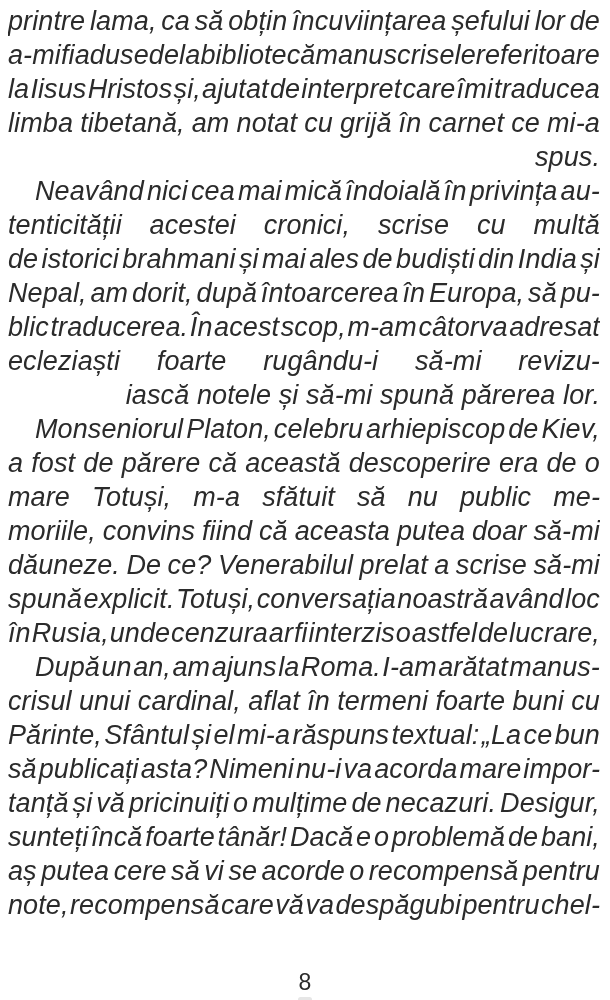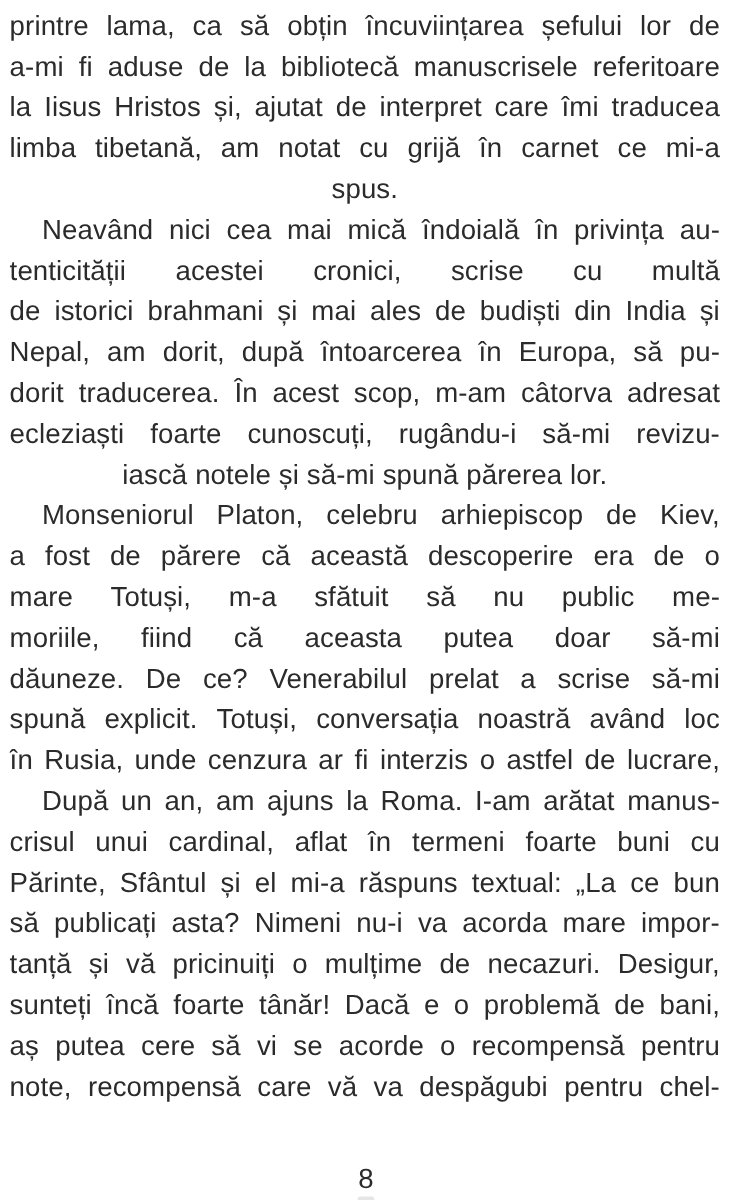--- a/index.html
+++ b/index.html
@@ -10,36 +10,37 @@
     overflow: hidden;
   }
   .book-page {
     position: relative;
     width: 610px; height: 1000px;
     background: #ffffff;
     color: #2b2b2b;
   }
   .text-block {
     padding: 4px 10px 0 8px;
-    font-size: 23px;
+    font-size: 27px;
     line-height: 34px;
     letter-spacing: 0.1px;
     text-rendering: optimizeLegibility;
+    font-style: italic;
   }
   .paragraph { margin: 0; }
   .line {
     display: flex;
     justify-content: space-between;
     height: 34px;
     overflow: hidden;
     white-space: pre;
   }
   .line.flush {
     display: block;
-    text-align: center;
+    text-align: right;
     white-space: pre;
   }
   .line.indent { padding-left: 27px; align-items: center; }
   .page-number {
     position: absolute;
     top: 969px;
     left: 0; width: 100%;
     text-align: center;
     font-size: 23px;
     color: #2b2b2b;
@@ -64,29 +65,29 @@
         <div class="line"><span>a-mi</span><span>fi</span><span>aduse</span><span>de</span><span>la</span><span>bibliotecă</span><span>manuscrisele</span><span>referitoare</span></div>
         <div class="line"><span>la</span><span>Iisus</span><span>Hristos</span><span>și,</span><span>ajutat</span><span>de</span><span>interpret</span><span>care</span><span>îmi</span><span>traducea</span></div>
         <div class="line"><span>limba</span><span>tibetană,</span><span>am</span><span>notat</span><span>cu</span><span>grijă</span><span>în</span><span>carnet</span><span>ce</span><span>mi-a</span></div>
         <div class="line flush">spus.</div>
       </div>
       <div class="paragraph">
         <div class="line indent"><span>Neavând</span><span>nici</span><span>cea</span><span>mai</span><span>mică</span><span>îndoială</span><span>în</span><span>privința</span><span>au-</span></div>
         <div class="line"><span>tenticității</span><span>acestei</span><span>cronici,</span><span>scrise</span><span>cu</span><span>multă</span></div>
         <div class="line"><span>de</span><span>istorici</span><span>brahmani</span><span>și</span><span>mai</span><span>ales</span><span>de</span><span>budiști</span><span>din</span><span>India</span><span>și</span></div>
         <div class="line"><span>Nepal,</span><span>am</span><span>dorit,</span><span>după</span><span>întoarcerea</span><span>în</span><span>Europa,</span><span>să</span><span>pu-</span></div>
-        <div class="line"><span>dorit</span><span>traducerea.</span><span>În</span><span>acest</span><span>scop,</span><span>m-am</span><span>câtorva</span><span>adresat</span></div>
-        <div class="line"><span>ecleziaști</span><span>foarte</span><span>cunoscuți,</span><span>rugându-i</span><span>să-mi</span><span>revizu-</span></div>
+        <div class="line"><span>blic</span><span>traducerea.</span><span>În</span><span>acest</span><span>scop,</span><span>m-am</span><span>câtorva</span><span>adresat</span></div>
+        <div class="line"><span>ecleziaști</span><span>foarte</span><span>rugându-i</span><span>să-mi</span><span>revizu-</span></div>
         <div class="line flush">iască notele și să-mi spună părerea lor.</div>
       </div>
       <div class="paragraph">
         <div class="line indent"><span>Monseniorul</span><span>Platon,</span><span>celebru</span><span>arhiepiscop</span><span>de</span><span>Kiev,</span></div>
         <div class="line"><span>a</span><span>fost</span><span>de</span><span>părere</span><span>că</span><span>această</span><span>descoperire</span><span>era</span><span>de</span><span>o</span></div>
         <div class="line"><span>mare</span><span>Totuși,</span><span>m-a</span><span>sfătuit</span><span>să</span><span>nu</span><span>public</span><span>me-</span></div>
-        <div class="line"><span>moriile,</span><span>fiind</span><span>că</span><span>aceasta</span><span>putea</span><span>doar</span><span>să-mi</span></div>
+        <div class="line"><span>moriile,</span><span>convins</span><span>fiind</span><span>că</span><span>aceasta</span><span>putea</span><span>doar</span><span>să-mi</span></div>
         <div class="line"><span>dăuneze.</span><span>De</span><span>ce?</span><span>Venerabilul</span><span>prelat</span><span>a</span><span>scrise</span><span>să-mi</span></div>
         <div class="line"><span>spună</span><span>explicit.</span><span>Totuși,</span><span>conversația</span><span>noastră</span><span>având</span><span>loc</span></div>
         <div class="line"><span>în</span><span>Rusia,</span><span>unde</span><span>cenzura</span><span>ar</span><span>fi</span><span>interzis</span><span>o</span><span>astfel</span><span>de</span><span>lucrare,</span></div>
       </div>
       <div class="paragraph">
         <div class="line indent"><span>După</span><span>un</span><span>an,</span><span>am</span><span>ajuns</span><span>la</span><span>Roma.</span><span>I-am</span><span>arătat</span><span>manus-</span></div>
         <div class="line"><span>crisul</span><span>unui</span><span>cardinal,</span><span>aflat</span><span>în</span><span>termeni</span><span>foarte</span><span>buni</span><span>cu</span></div>
         <div class="line"><span>Părinte,</span><span>Sfântul</span><span>și</span><span>el</span><span>mi-a</span><span>răspuns</span><span>textual:</span><span>„La</span><span>ce</span><span>bun</span></div>
         <div class="line"><span>să</span><span>publicați</span><span>asta?</span><span>Nimeni</span><span>nu-i</span><span>va</span><span>acorda</span><span>mare</span><span>impor-</span></div>
         <div class="line"><span>tanță</span><span>și</span><span>vă</span><span>pricinuiți</span><span>o</span><span>mulțime</span><span>de</span><span>necazuri.</span><span>Desigur,</span></div>

